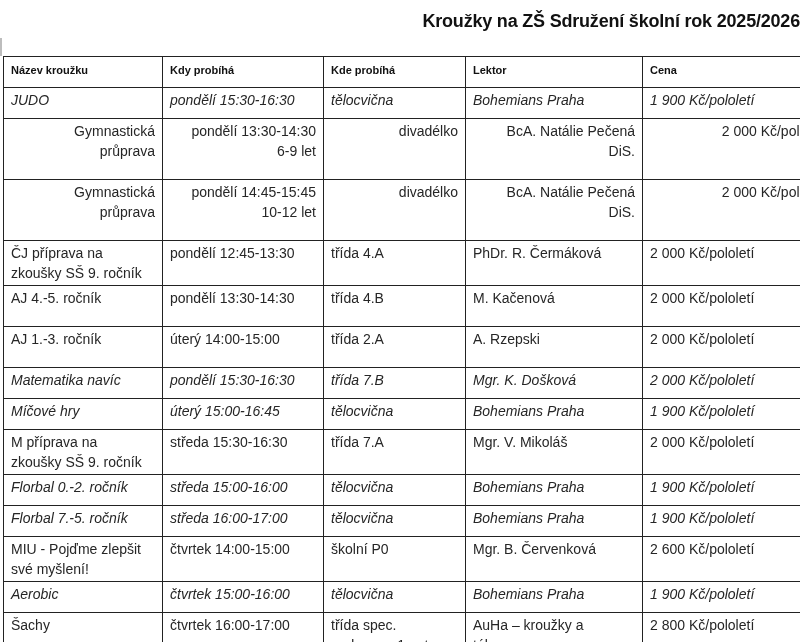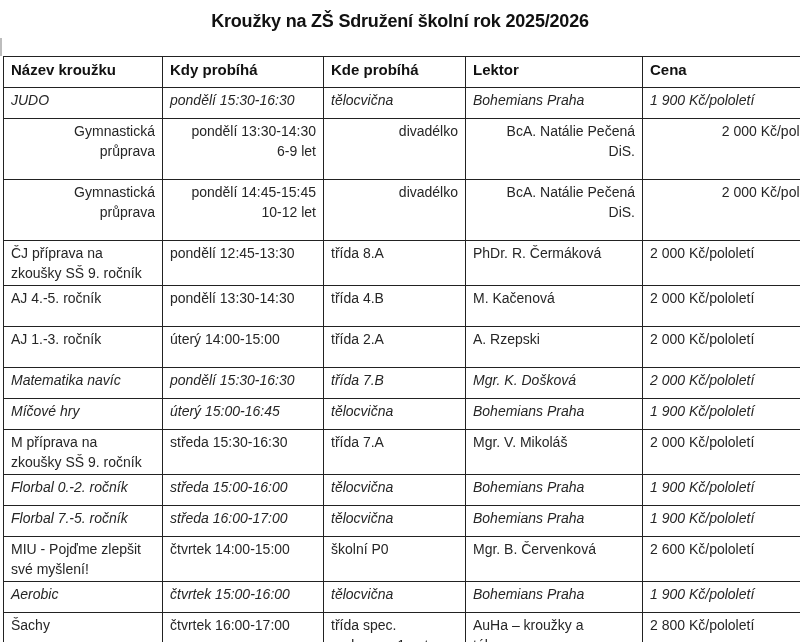--- a/index.html
+++ b/index.html
@@ -13,21 +13,21 @@
     body {
       position: relative;
       font-family: "Liberation Sans", "DejaVu Sans", sans-serif;
       color: #1a1a1a;
     }
     .doc-title {
       position: absolute;
       top: 11px;
       left: 0;
       width: 800px;
-      text-align: center;
+      text-align: right;
       font-size: 18px;
       font-weight: bold;
       color: #111111;
       letter-spacing: -0.2px;
     }
     .left-mark {
       position: absolute;
       left: 0;
       top: 38px;
       width: 2px;
@@ -50,21 +50,21 @@
       padding: 2px 7px 2px 7px;
       font-size: 14px;
       line-height: 20px;
       color: #262626;
       white-space: pre-line;
       overflow: hidden;
     }
     table.schedule th {
       font-weight: bold;
       color: #111111;
-      font-size: 15px;
+      font-size: 11px;
       padding-top: 3px;
       height: 25px;
     }
     col.c-name { width: 159px; }
     col.c-when { width: 161px; }
     col.c-where { width: 142px; }
     col.c-lector { width: 177px; }
     col.c-price { width: 191px; }
     tr.h30 td { height: 26px; font-style: italic; }
     tr.h40 td { height: 36px; }
@@ -118,21 +118,21 @@
 10-12 let</td>
       <td>divadélko</td>
       <td>BcA. Natálie Pečená
 DiS.</td>
       <td>2 000 Kč/pololetí</td>
     </tr>
     <tr class="h40">
       <td>ČJ příprava na
 zkoušky SŠ 9. ročník</td>
       <td>pondělí 12:45-13:30</td>
-      <td>třída 8.A</td>
+      <td>třída 4.A</td>
       <td>PhDr. R. Čermáková</td>
       <td>2 000 Kč/pololetí</td>
     </tr>
     <tr class="h40">
       <td>AJ 4.-5. ročník</td>
       <td>pondělí 13:30-14:30</td>
       <td>třída 4.B</td>
       <td>M. Kačenová</td>
       <td>2 000 Kč/pololetí</td>
     </tr>

